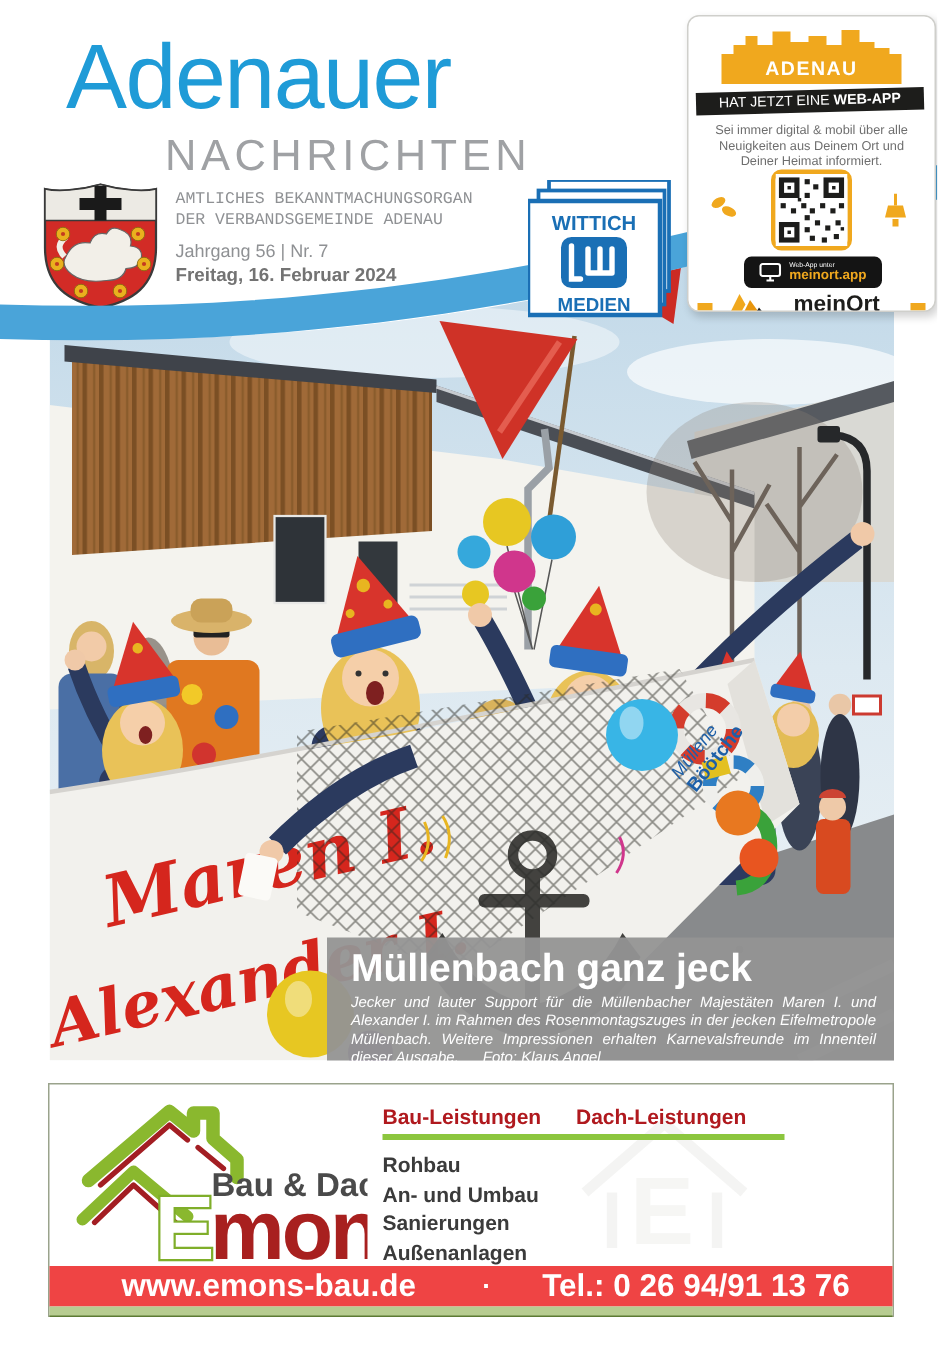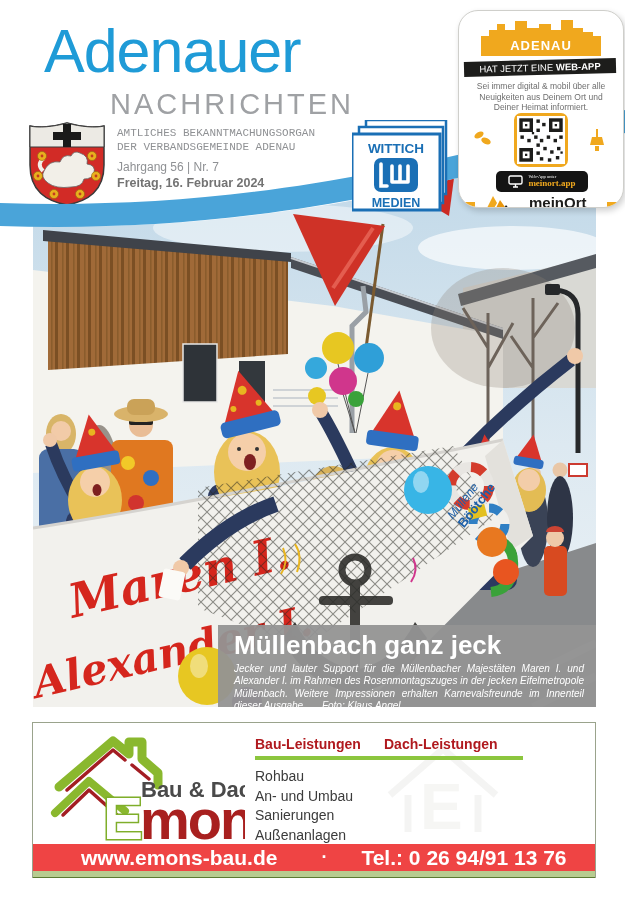--- a/index.html
+++ b/index.html
@@ -11,57 +11,57 @@
   .np-sub{position:absolute;left:110px;top:88px;font-size:29px;color:#9fa1a4;
           letter-spacing:3px;font-weight:400;}
   .organ{position:absolute;left:117px;top:126px;font-size:11px;color:#8f9194;line-height:1.3;font-family:Liberation Mono, monospace;}
   .issue{position:absolute;left:117px;top:160px;font-size:12px;color:#8f9194;}
   .date{position:absolute;left:117px;top:176px;font-size:12.5px;color:#737373;font-weight:700;}
   .coa{position:absolute;left:26px;top:119px;}
   .swoosh{position:absolute;left:0;top:0;z-index:3;pointer-events:none;}
   .wittich{position:absolute;left:352px;top:120px;z-index:4;}
   
   .webad{position:absolute;left:458px;top:10px;width:164px;height:196px;background:#fff;
-         border:1px solid #cfcfcb;border-radius:20px;box-shadow:2px 3px 6px rgba(0,0,0,.18);
+         border:1px solid #cfcfcb;border-radius:8px;box-shadow:2px 3px 6px rgba(0,0,0,.18);
          z-index:5;overflow:hidden;}
   .webad .sky{position:absolute;top:5px;left:22px;}
   .webad .cityband{position:absolute;top:25px;left:22px;width:120px;height:20px;background:#f0a81e;
         color:#fff;font-weight:700;font-size:13px;letter-spacing:1px;text-align:center;line-height:20px;}
   .webad .ribbon{position:absolute;top:49px;left:5px;width:152px;height:15px;background:#1d1d1b;
         color:#fff;font-size:9.5px;text-align:center;line-height:15px;transform:rotate(-1.5deg);}
   .webad .ribbon b{font-weight:700;}
   .webad .tagline{position:absolute;top:70px;left:12px;width:140px;font-size:8.5px;color:#6e6e6e;
         text-align:center;line-height:1.25;}
   .webad .qr{position:absolute;top:102px;left:55px;width:54px;height:54px;border:3px solid #f0a81e;
         border-radius:7px;background:#fff;box-sizing:border-box;}
   .webad .deco-lamp{position:absolute;top:118px;left:130px;}
   .webad .deco-leaf{position:absolute;top:116px;left:14px;}
   .webad .pill{position:absolute;top:160px;left:37px;width:92px;height:21px;background:#141414;
         border-radius:5px;display:flex;align-items:center;justify-content:center;gap:5px;}
-  .webad .pill .txt{display:flex;flex-direction:column;line-height:1;font-family:Liberation Serif, serif;}
+  .webad .pill .txt{display:flex;flex-direction:column;line-height:1;}
   .webad .pill .s1{font-size:4.5px;color:#fff;}
   .webad .pill .s2{font-size:9px;color:#f0a81e;font-weight:700;}
   .webad .brandrow{position:absolute;top:183px;left:28px;display:flex;align-items:flex-start;gap:18px;}
   .webad .brand{font-size:15px;font-weight:700;color:#1d1d1b;line-height:1;}
   .webad .corner{position:absolute;bottom:0;width:10px;height:5px;background:#f0a81e;}
   
   .photo{position:absolute;left:33px;top:125px;z-index:1;}
   .caption{position:absolute;left:218px;top:625px;width:378px;height:82px;box-sizing:border-box;
            background:rgba(147,147,147,.95);z-index:2;padding:6px 12px 6px 16px;color:#fff;}
   .caption h1{margin:0;font-size:26px;font-weight:700;line-height:1.1;}
   .caption p{margin:3px 0 0;font-size:10px;font-style:italic;line-height:1.25;text-align:justify;}
   .caption .credit{margin-left:16px;}
   
   .emons{position:absolute;left:32px;top:722px;width:564px;height:156px;box-sizing:border-box;
          background:#fff;border:1px solid #9aa38c;z-index:2;}
   .emons .logo{position:absolute;left:12px;top:6px;}
   .emons .wm{position:absolute;left:345px;top:14px;opacity:.55;}
   .emons .colhead{position:absolute;top:13px;font-size:14px;font-weight:700;color:#b0191e;}
   .emons .rule{position:absolute;left:222px;top:33px;width:268px;height:3.5px;background:#8cc63e;}
-  .emons .col{position:absolute;top:44px;font-size:14px;font-weight:400;color:#3b3b3b;line-height:19.5px;white-space:nowrap;}
+  .emons .col{position:absolute;top:44px;font-size:14px;font-weight:700;color:#3b3b3b;line-height:19.5px;white-space:nowrap;}
   .emons .bar{position:absolute;left:0;right:0;top:121px;height:27px;background:#ef4444;color:#fff;
         display:flex;align-items:center;font-size:21px;font-weight:700;padding:0 16px 0 48px;box-sizing:border-box;}
   .emons .bar .dot{margin:0 34px 0 44px;font-size:18px;}
   .emons .strip{position:absolute;left:0;right:0;top:148px;height:6px;background:#b7cc90;border-bottom:1.5px solid #5c7a33;}
 </style>
 </head>
 <body>
 
 <div class="page">
 

